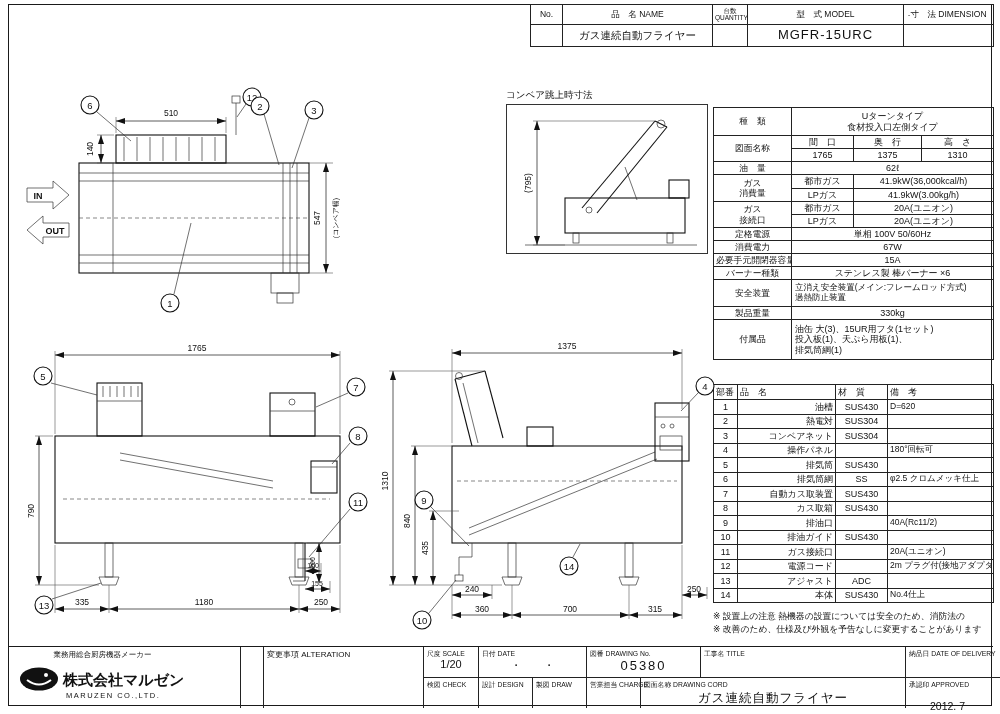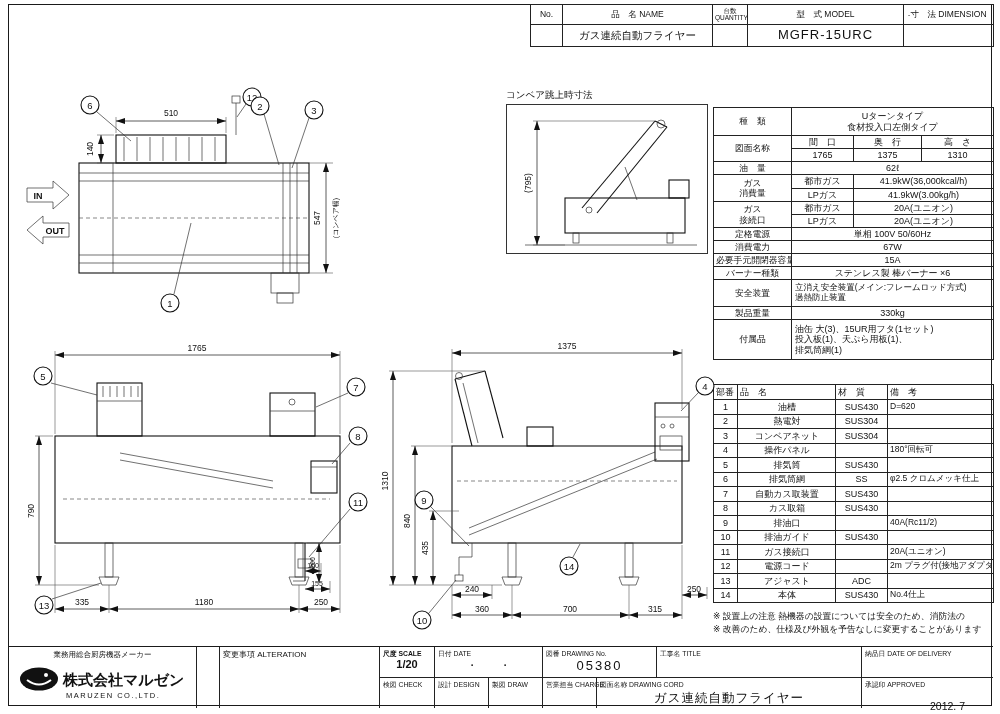--- a/index.html
+++ b/index.html
@@ -26,32 +26,32 @@
   .spec td { text-align:center; }
   .spec .lb { font-size:8.8px; }
   .spec .lt { text-align:left; padding-left:3px;margin-top:16px; }
   .h13{height:13px} .h14{height:14px} .h27{height:27px} .h28{height:28px} .h40{height:40px}
   .fz8{font-size:8px} .fz85{font-size:8.5px} .fz75{font-size:7.5px} .fz65{font-size:6.8px}
 
   
   .parts { position:absolute; left:704px; top:379px; width:280px; }
   .parts td { height:14.5px; }
   .parts .c-no  { text-align:center; }
-  .parts .c-name{ text-align:center; padding-left:3px; }
+  .parts .c-name{ text-align:right; padding-left:3px; }
   .parts .c-mat { text-align:center; }
   .parts .c-note{ text-align:left; padding-left:2px; font-size:8.5px; }
   .parts .phead td { text-align:left; height:15px; }
 
   
   .notes { position:absolute; left:704px; top:605px; width:284px; font-size:8.8px; line-height:1.45; }
   .notes .ind { padding-left:18px; }
 
   
   .footer { position:absolute; left:0; top:641px; width:984px; height:61px; border-top:1.5px solid #1a1a1a; }
-  .fcell { position:absolute; border-left:1px solid #222; }
+  .fcell { position:absolute; border-left:1px solid #222;margin-left:44px; }
   .fcell.r1 { top:0; height:31px; border-bottom:1px solid #222; }
   .fcell.r2 { top:31px; height:30px; }
   .flabel { position:absolute; top:2px; left:3px; font-size:6.8px; white-space:nowrap; }
   .fvalue { position:absolute; left:0; right:0; top:11px; text-align:center; font-size:11px; }
   .company { position:absolute; left:0; top:0; width:187px; height:61px; }
   .maker-tag { position:absolute; top:3px; left:0; right:0; text-align:center; font-size:7.5px; }
   .company-name { position:absolute; left:54px; top:24px; font-size:15px; font-weight:bold; }
   .company-en { position:absolute; left:57px; top:44px; font-size:7.5px; letter-spacing:1.5px; }
   .logo { position:absolute; left:10px; top:19px; }
   .dwgname-val { position:absolute; left:0; right:0; top:12px; text-align:center; font-size:12.5px; letter-spacing:1px; }
@@ -671,21 +671,21 @@
       </svg>
       <div class="company-name">株式会社マルゼン</div>
       <div class="company-en">MARUZEN  CO.,LTD.</div>
     </div>
 
     <div class="fcell" style="left:187px; top:0; width:23px; height:61px;"></div>
     <div class="fcell" style="left:210px; top:0; width:160px; height:61px;">
       <span class="flabel" style="font-size:8px;">変更事項 ALTERATION</span>
     </div>
 
-    <div class="fcell r1" style="left:370px; width:55px;font-weight:bold;">
+    <div class="fcell r1" style="left:370px; width:55px;">
       <span class="flabel">尺度 SCALE</span>
       <span class="fvalue">1/20</span>
     </div>
     <div class="fcell r1" style="left:425px; width:108px;">
       <span class="flabel">日付 DATE</span>
       <span class="fvalue">・　　・</span>
     </div>
     <div class="fcell r1" style="left:533px; width:114px;">
       <span class="flabel">図番 DRAWING No.</span>
       <span class="fvalue dwgno-val">05380</span>

